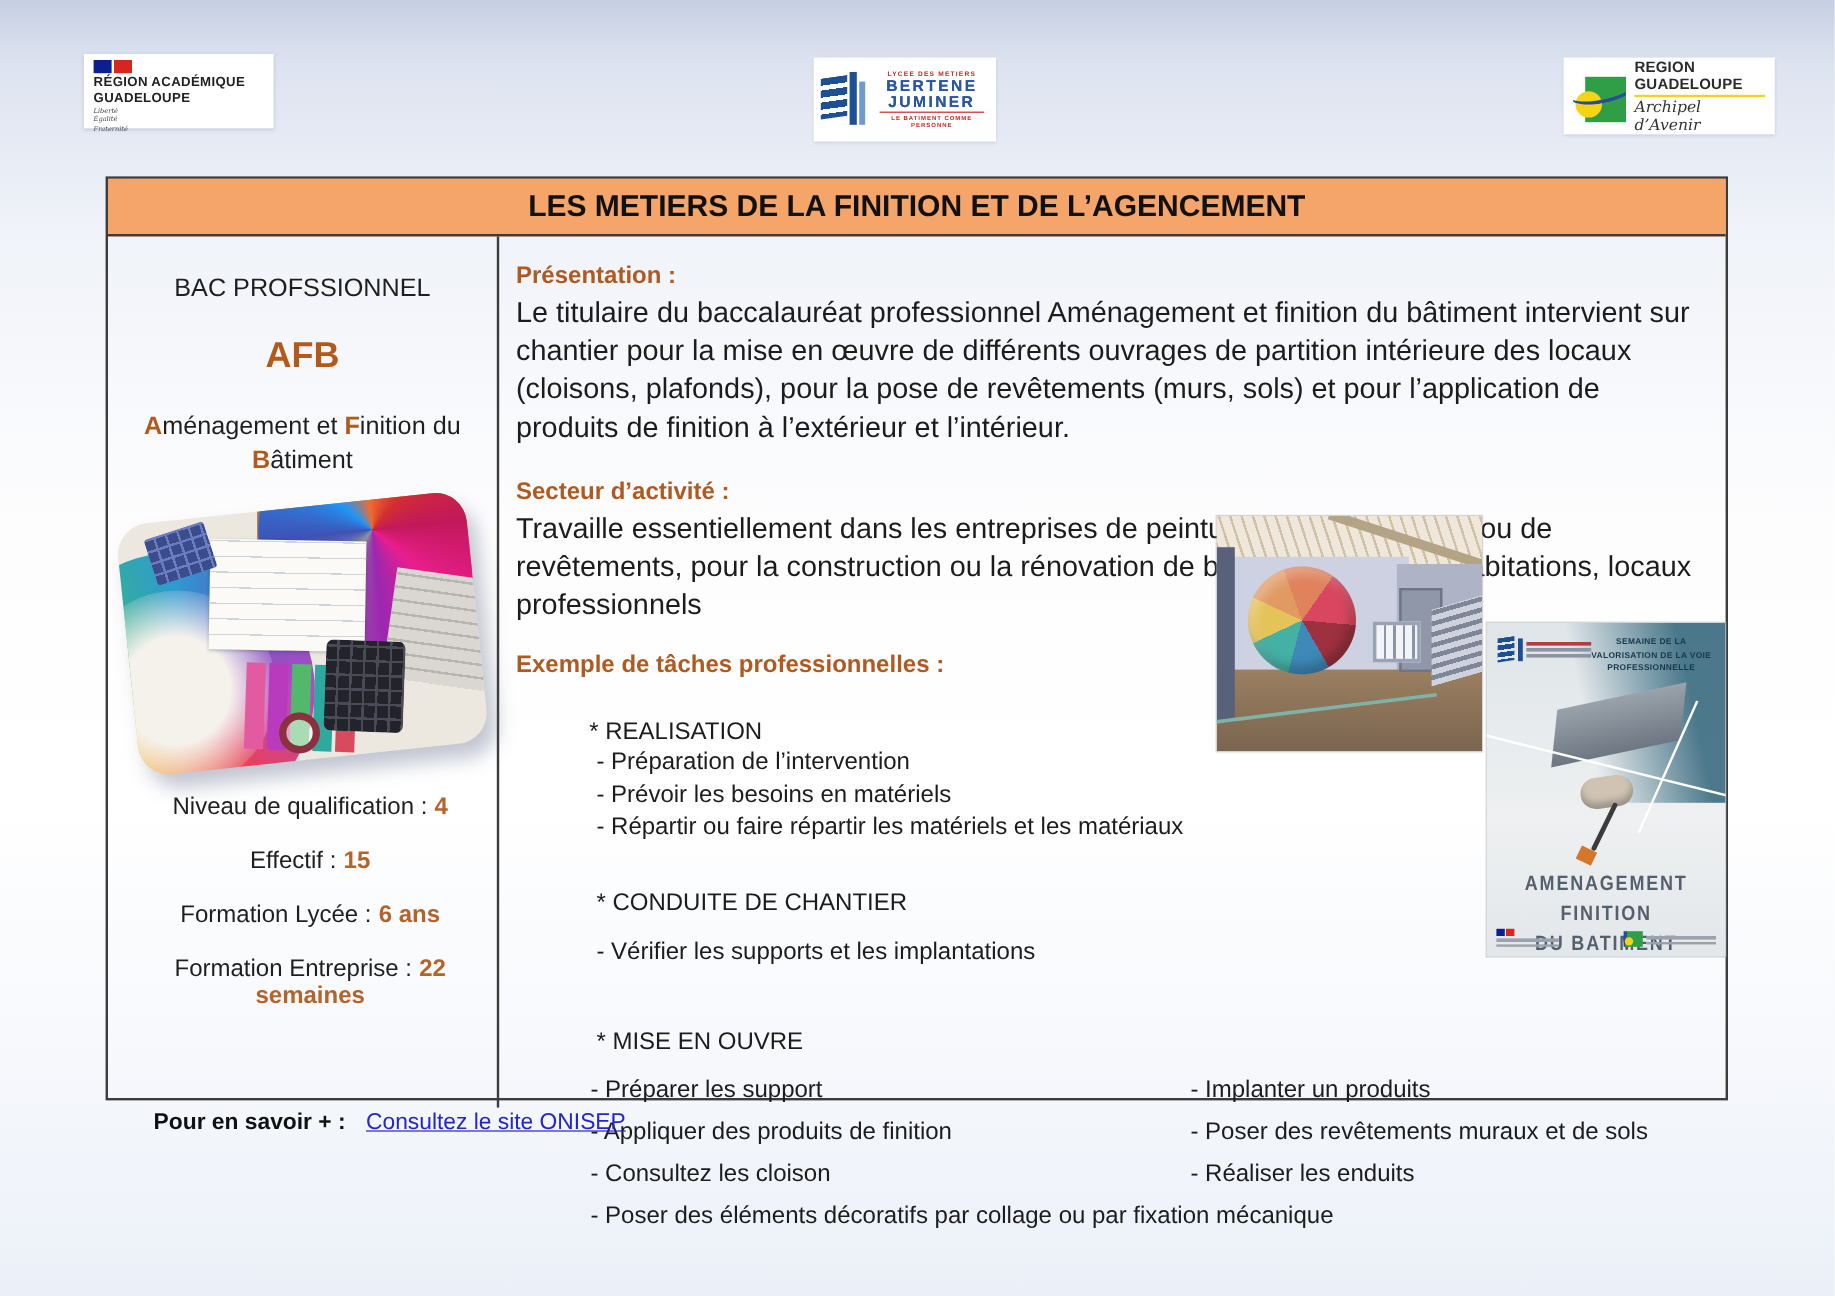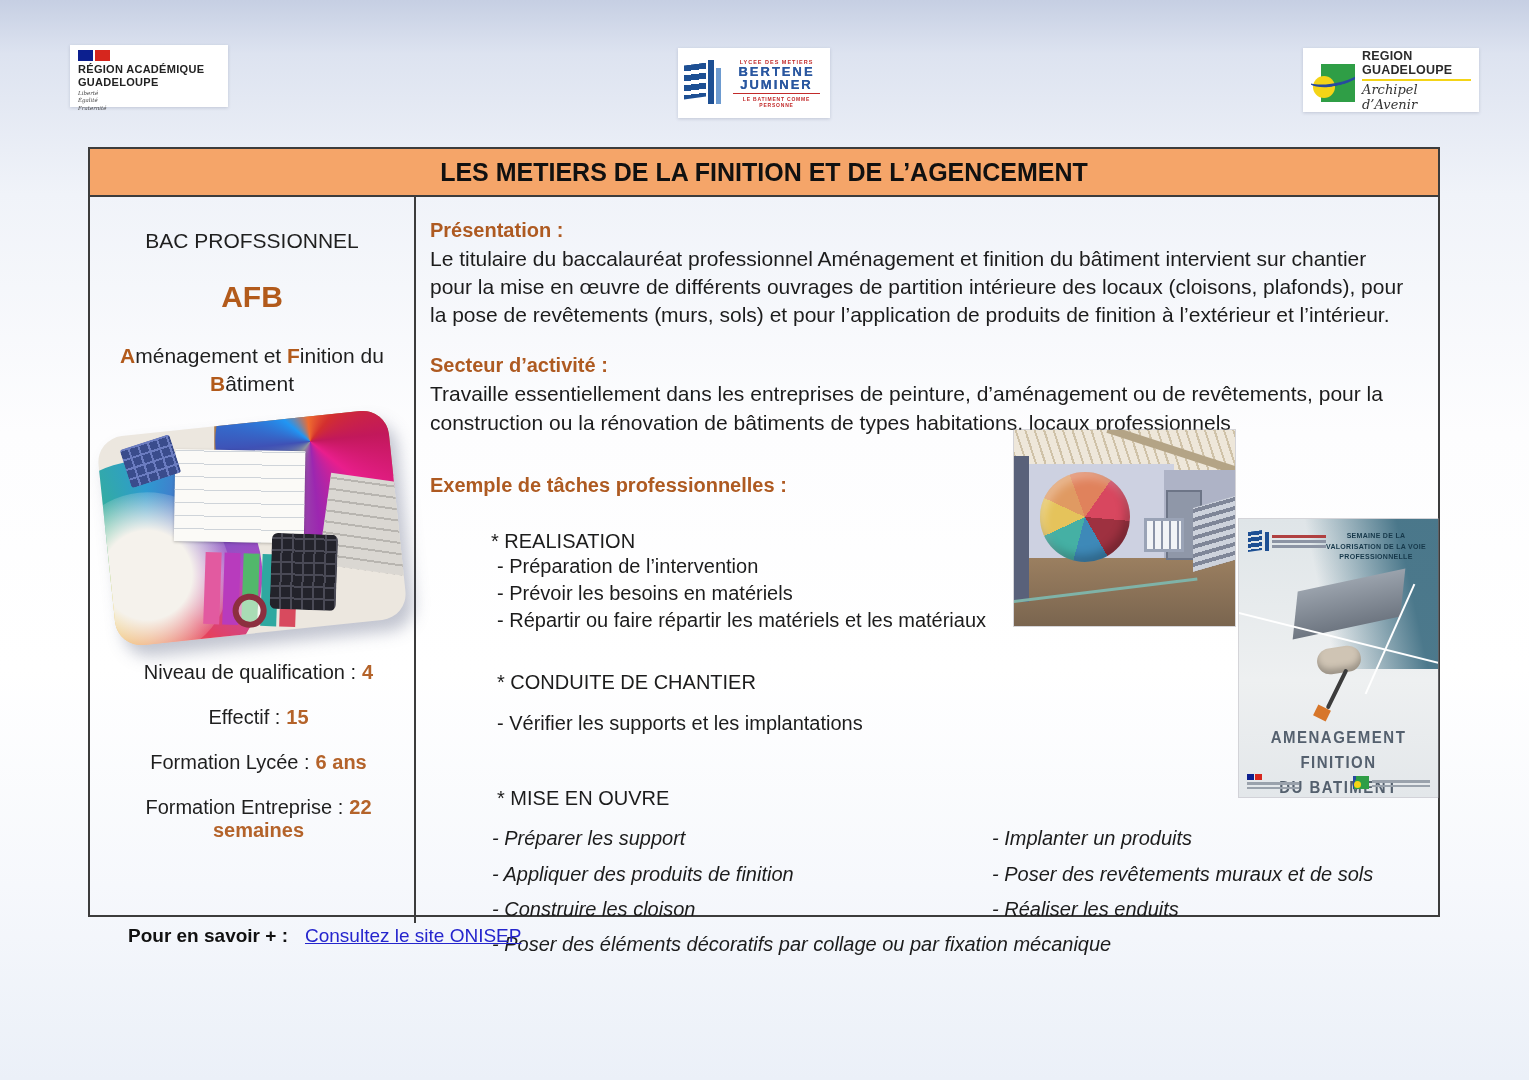--- a/index.html
+++ b/index.html
@@ -78,31 +78,31 @@
                        repeating-linear-gradient(0deg, transparent 0 10px, #4a4a56 10px 12px); }
   .sp-keyboard { position:absolute; right:-18px; top:68px; width:92px; height:92px; background:#dad7d2; transform:rotate(14deg);
       background-image:repeating-linear-gradient(0deg, transparent 0 9px, #b8b5b0 9px 11px); }
   .sp-calc2 { position:absolute; left:26px; top:8px; width:52px; height:40px; background:#3a4c8c; transform:rotate(-12deg); border-radius:3px;
       background-image:repeating-linear-gradient(90deg, transparent 0 8px, #6b7cc0 8px 10px),
                        repeating-linear-gradient(0deg, transparent 0 8px, #6b7cc0 8px 10px); }
   .sp-loupe { position:absolute; left:118px; bottom:6px; width:34px; height:34px; border:6px solid #8c2f3f; border-radius:50%; background:rgba(255,255,255,.5); }
 
   
   .sec-head { font-size:20px; font-weight:bold; color:#ae5a21; margin-bottom:3px; }
-  .para { font-size:21px; line-height:1.34; width:982px; color:#1c1c1c; }
+  .para { font-size:24px; line-height:1.34; width:982px; color:#1c1c1c; }
   .mt-secteur { margin-top:25px; }
-  .mt-taches { margin-top:37px; }
+  .mt-taches { margin-top:22px; }
   .task-title { font-size:20px; color:#1c1c1c; margin-left:61px; }
   .t-realisation { margin-top:33px; }
   .task-item { font-size:20px; color:#1c1c1c; margin-left:67px; line-height:1.36; }
   .t-conduite { margin-top:37px; margin-left:67px; }
   .i-conduite { margin-top:16px; }
   .t-mise { margin-top:50px; margin-left:67px; }
   .mise-grid { margin-top:15px; margin-left:62px; display:grid; grid-template-columns:500px 1fr; row-gap:8px; width:930px; }
-  .mise-grid div { font-size:20px; line-height:1.36; color:#1c1c1c;font-style:italic; }
+  .mise-grid div { font-size:20px; line-height:1.36; color:#1c1c1c; }
   .mise-span { grid-column:1 / -1; }
 
   
   .photo-building { position:absolute; left:924px; top:281px; width:221px; height:196px; overflow:hidden; background:#efe9dd;
       box-shadow:0 0 0 1px rgba(150,150,160,.4); }
   .pb-roof { position:absolute; top:0; left:0; right:0; height:50px;
       background:repeating-linear-gradient(72deg,#eee7da 0 7px,#cfc2a8 7px 9px); }
   .pb-beam { position:absolute; top:18px; left:90px; width:150px; height:8px; background:#b4a486; transform:rotate(18deg); }
   .pb-wall { position:absolute; top:34px; left:0; width:160px; height:100px; background:#cdd1e1; }
   .pb-wall2 { position:absolute; top:40px; left:150px; width:71px; height:90px; background:#aeb3c6; }
@@ -257,21 +257,21 @@
 
         <div class="task-title t-conduite">* CONDUITE DE CHANTIER</div>
         <div class="task-item i-conduite">- Vérifier les supports et les implantations</div>
 
         <div class="task-title t-mise">* MISE EN OUVRE</div>
         <div class="mise-grid">
           <div>- Préparer les support</div>
           <div>- Implanter un produits</div>
           <div>- Appliquer des produits de finition</div>
           <div>- Poser des revêtements muraux et de sols</div>
-          <div>- Construire les cloison</div>
+          <div>- Consultez les cloison</div>
           <div>- Réaliser les enduits</div>
           <div class="mise-span">- Poser des éléments décoratifs par collage ou par fixation mécanique</div>
         </div>
       </div>
     </div>
 
     <div class="photo-building">
       <div class="pb-roof"></div>
       <div class="pb-beam"></div>
       <div class="pb-wall"></div>

